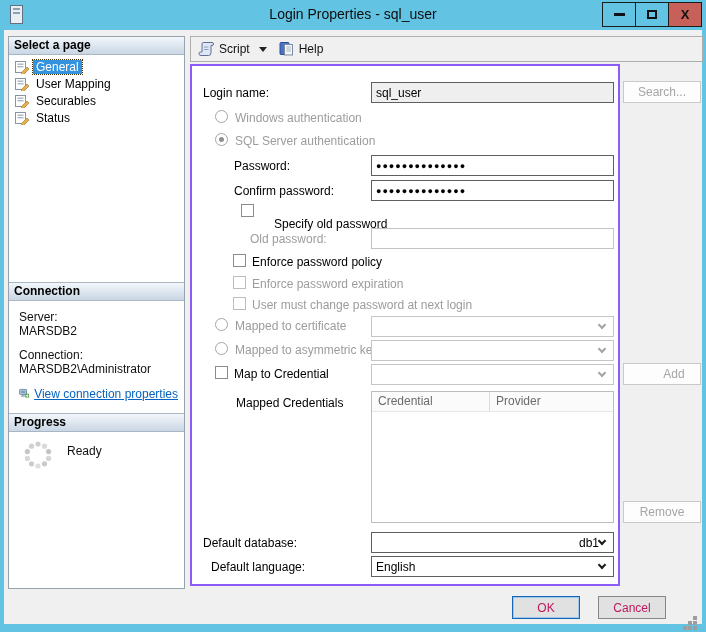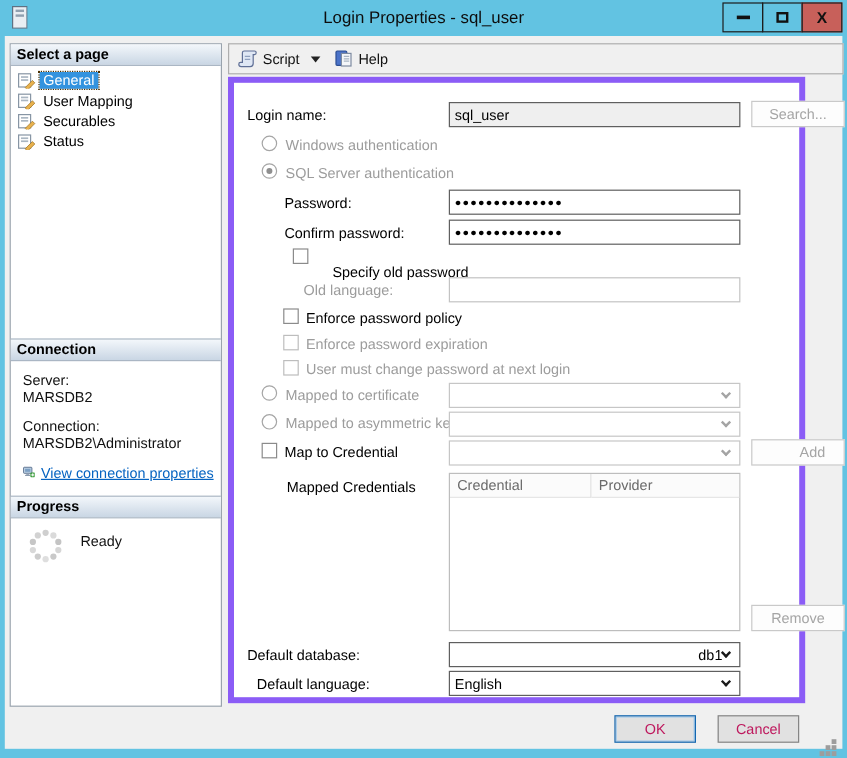--- a/index.html
+++ b/index.html
@@ -54,22 +54,22 @@
   
   .toolbar {
     position:absolute; left:186px; top:6px; width:513px; height:26px;
     border:1px solid #aeaeae; background:#f0f0f0;
     display:flex; align-items:center; padding:0 7px; gap:5px; font-size:12px; color:#111;
   }
   .tb-item { display:flex; align-items:center; gap:4px; cursor:default; }
   .dd-arrow { width:0; height:0; border-left:4px solid transparent; border-right:4px solid transparent; border-top:5px solid #222; margin:0 6px 0 4px; }
   
   .main-box {
-    position:absolute; left:186px; top:34px; width:481px; height:522px;
-    background:#fff; border:5px solid #8b5cf6;
+    position:absolute; left:186px; top:34px; width:430px; height:522px;
+    background:#fff; border:2px solid #8b5cf6;
   }
   .lbl { position:absolute; font-size:12px; color:#000; white-space:nowrap; }
   .lbl.dis { color:#9c9c9c; }
   .txt {
     position:absolute; left:179px; width:243px; height:21px;
     border:1px solid #5f5f5f; background:#fff; font-size:12px; color:#000;
     display:flex; align-items:center; padding:0 4px; white-space:nowrap; overflow:hidden;
   }
   .txt.readonly { background:#efefef; }
   .txt.dis { border-color:#c3c3c3; }
@@ -267,21 +267,21 @@
 
       <span class="lbl" style="left:42px; top:93px;">Password:</span>
       <div class="txt dots" style="top:89px;">●●●●●●●●●●●●●●</div>
 
       <span class="lbl" style="left:42px; top:118px;">Confirm password:</span>
       <div class="txt dots" style="top:114px;">●●●●●●●●●●●●●●</div>
 
       <span class="cb" style="left:49px; top:138px;"></span>
       <span class="lbl" style="left:82px; top:139px;margin-top:12px;">Specify old password</span>
 
-      <span class="lbl dis" style="left:58px; top:166px;">Old language:</span>
+      <span class="lbl dis" style="left:58px; top:166px;">Old password:</span>
       <div class="txt dis" style="top:162px;"></div>
 
       <span class="cb" style="left:41px; top:188px;"></span>
       <span class="lbl" style="left:60px; top:189px;">Enforce password policy</span>
 
       <span class="cb dis" style="left:41px; top:210px;"></span>
       <span class="lbl dis" style="left:60px; top:211px;">Enforce password expiration</span>
 
       <span class="cb dis" style="left:41px; top:231px;"></span>
       <span class="lbl dis" style="left:60px; top:232px;">User must change password at next login</span>

